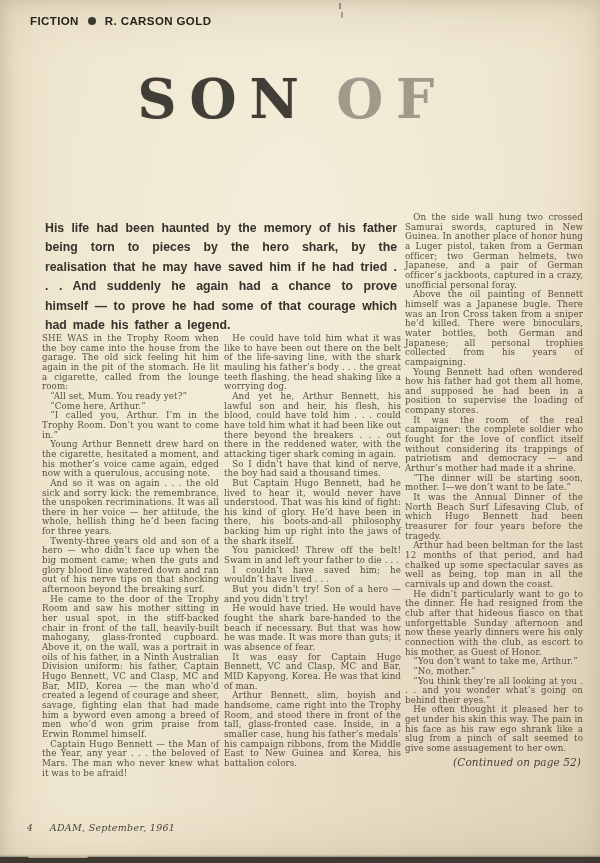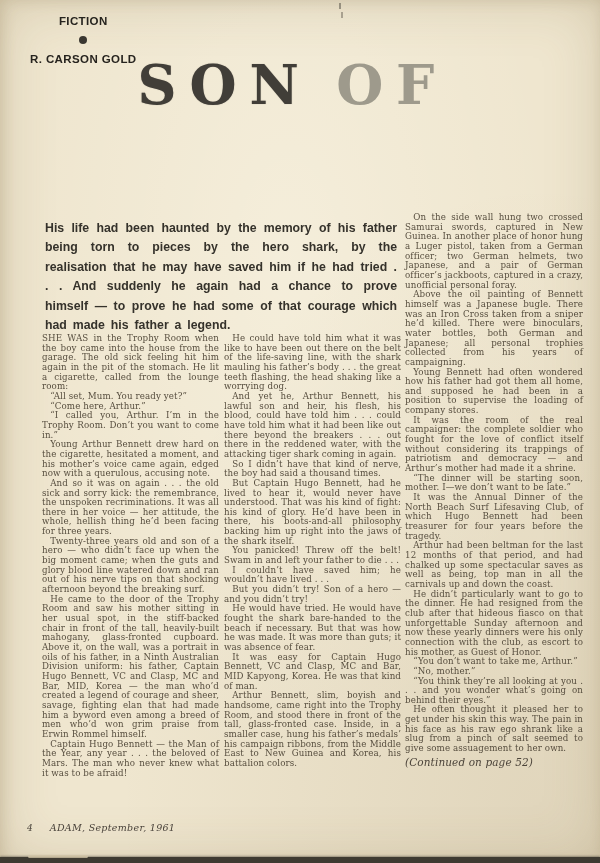--- a/index.html
+++ b/index.html
@@ -25,26 +25,25 @@
     overflow:hidden;
     font-family:"DejaVu Serif", serif;
   }
   
   .kicker-row{
     position:absolute;left:30px;top:15px;
     display:flex;align-items:center;gap:9px;
     font-family:"Liberation Sans", sans-serif;
     font-weight:bold;font-size:11.5px;letter-spacing:.4px;
     color:var(--ink);
-    flex-direction:column;
   }
   .bullet{width:8px;height:8px;border-radius:50%;background:#3a3731;display:inline-block;}
   
   .title{
-    position:absolute;left:40px;right:55px;top:48px;
+    position:absolute;left:40px;right:55px;top:62px;
     text-align:center;
     font-family:"DejaVu Serif", serif;
     font-weight:bold;
     font-size:54px;
     line-height:75px;
     letter-spacing:.24em;
     color:var(--title-dark);
     text-shadow:0 0 1px rgba(62,58,50,.4);
   }
   .title .t-line{white-space:nowrap;}
@@ -64,21 +63,21 @@
   .col{
     position:absolute;
     font-size:8.7px;line-height:9.65px;
     text-align:justify;
     color:var(--body-ink);
     letter-spacing:.1px;
   }
   .col p{text-indent:.95em;hyphens:auto;}
   .col p.flush{text-indent:0;}
   .col p.continued{
-    text-indent:0;
+    text-indent:0;text-align:right;
     font-style:italic;font-size:10.5px;line-height:13px;
     padding-top:2px;padding-right:2px;
     color:#4c443a;
   }
   .col-1{left:42px;top:334px;width:177px;}
   .col-2{left:224px;top:334px;width:177px;}
   .col-3{left:405px;top:213px;width:178px;}
   
   .footer{
     position:absolute;left:27px;top:822px;

